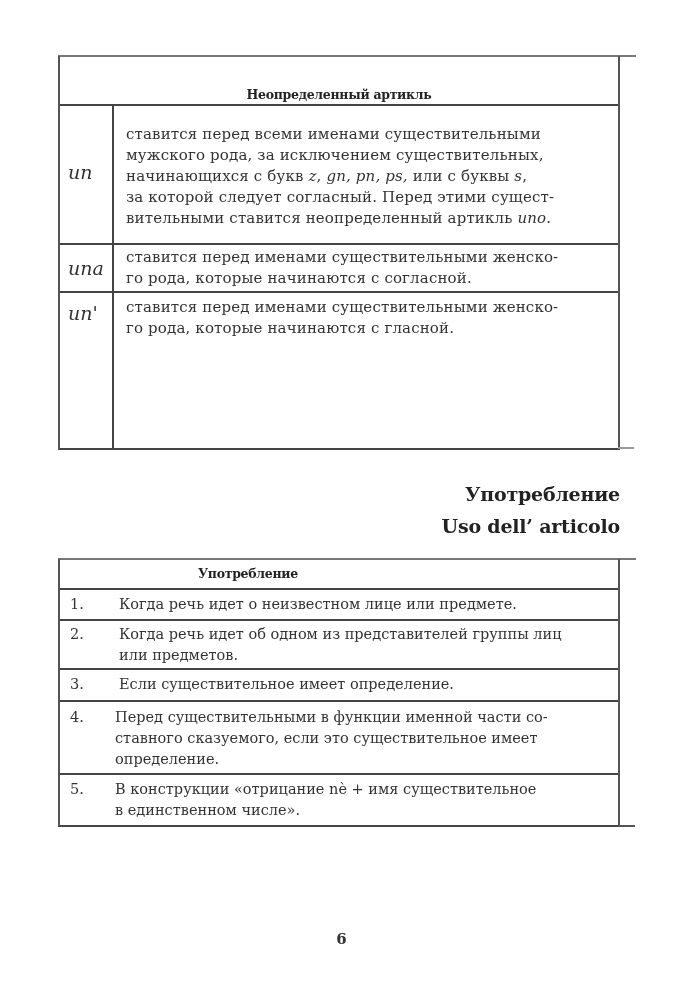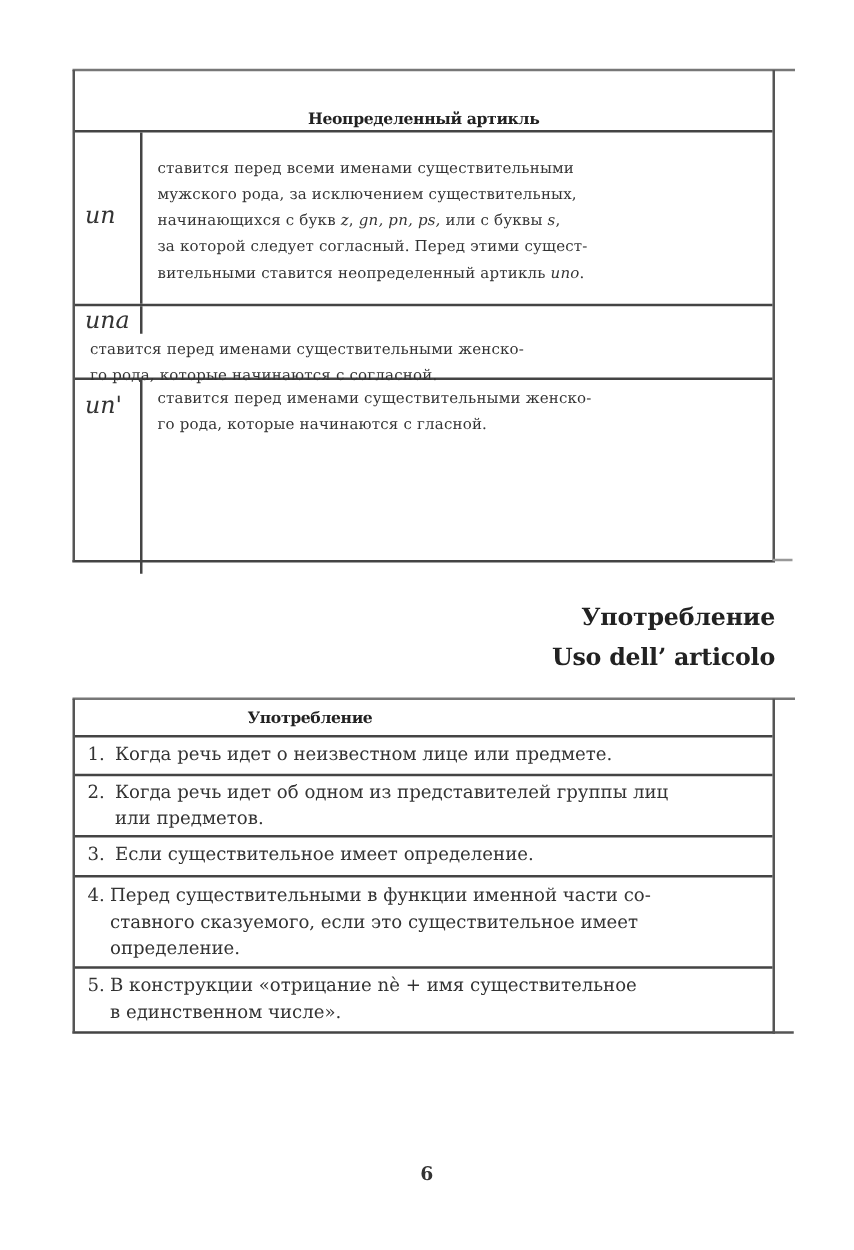--- a/index.html
+++ b/index.html
@@ -47,21 +47,21 @@
       font-style: italic;
       font-size: 19px;
       padding-left: 8px;
       display: flex;
       color: #333;
     }
     .cell-text {
       flex: 1;
       box-sizing: border-box;
       padding: 0 10px 0 12px;
-      font-size: 12px;
+      font-size: 15px;
       line-height: 21px;
       letter-spacing: 0.15px;
       color: #333;
     }
     .hdr {
       text-align: center;
       font-weight: bold;
       font-size: 12.5px;
       line-height: 19px;
       color: #222;
@@ -87,21 +87,21 @@
       line-height: 21px;
       color: #333;
       display: flex;
     }
     .use-num {
       width: 18px;
       flex: none;
     }
     .use-num.tight { width: 14px; }
     .use-txt { flex: 1; }
-    .use-txt .cont { display:block; }
+    .use-txt .cont { display:block;margin-left:27px; }
     .page-num {
       position: absolute;
       left: 0;
       width: 683px;
       top: 930px;
       text-align: center;
       font-weight: bold;
       font-size: 15px;
       color: #333;
     }
@@ -123,21 +123,21 @@
     </div>
     <div class="cell-text" style="padding-top:18px;">
       <div>ставится перед всеми  именами существительными</div>
       <div>мужского рода, за исключением существительных,</div>
       <div>начинающихся с букв <span class="it">z</span>, <span class="it">gn, pn, ps,</span> или с буквы <span class="it">s</span>,</div>
       <div>за которой следует согласный. Перед этими сущест-</div>
       <div>вительными ставится неопределенный артикль <span class="it">uno</span>.</div>
     </div>
   </div>
 
-  <div class="row" style="height:59px;flex-direction:column;">
+  <div class="row" style="height:48px;">
     <div class="cell-key" style="align-items:center;">
       <span>una</span>
     </div>
     <div class="cell-text" style="padding-top:2px;">
       <div>ставится перед именами существительными женско-</div>
       <div>го рода, которые начинаются с согласной.</div>
     </div>
   </div>
 
   <div class="row" style="height:157px;">

